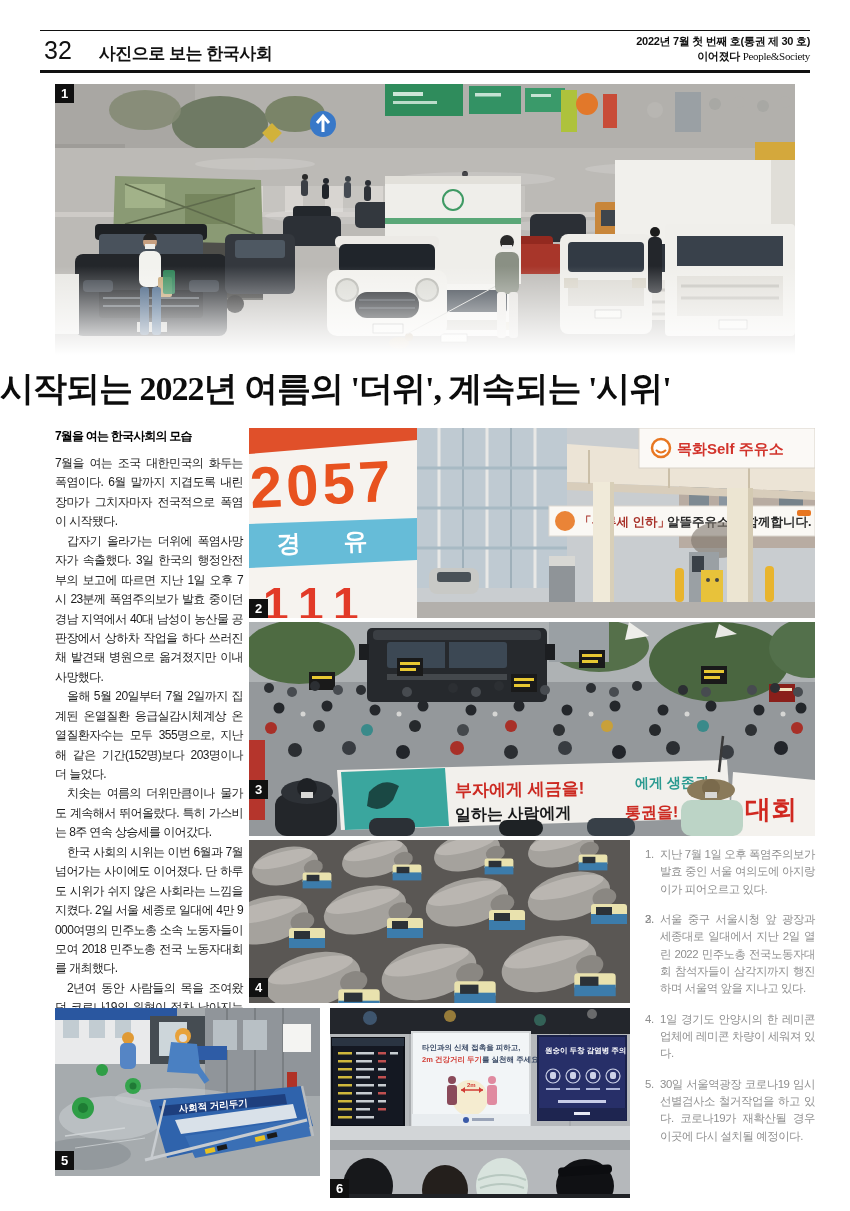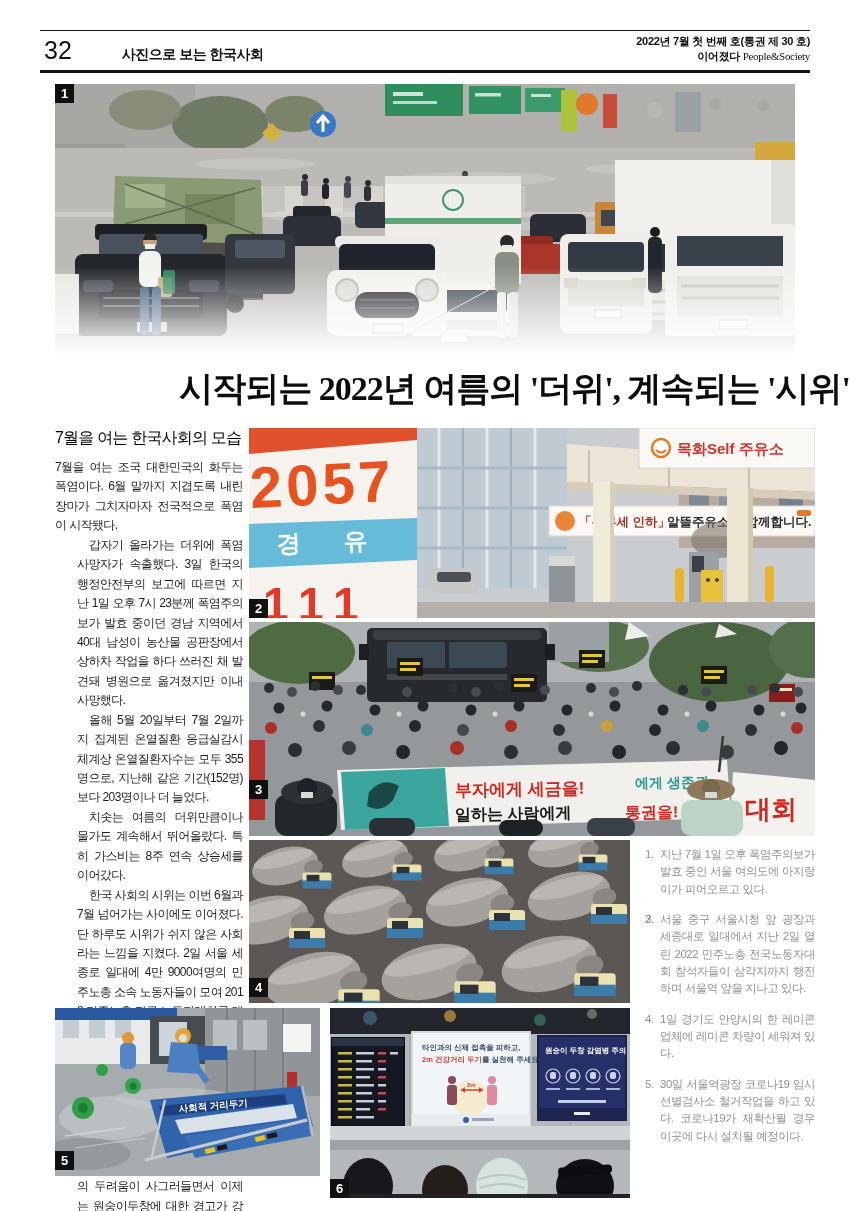--- a/index.html
+++ b/index.html
@@ -1,33 +1,33 @@
 <!DOCTYPE html>
 <html><head>
 <meta charset="utf-8">
 <style>
   html,body{margin:0;padding:0;background:#fff;}
   .page{position:relative;width:850px;height:1211px;background:#fff;overflow:hidden;
         font-family:"Liberation Sans",sans-serif;color:#111;}
   .rule{position:absolute;left:40px;width:770px;background:#111;}
   .rule-top{top:30px;height:1px;}
   .rule-thick{top:70px;height:3px;}
-  .header-left{position:absolute;left:44px;top:36px;display:flex;align-items:baseline;gap:10px;}
+  .header-left{position:absolute;left:44px;top:36px;display:flex;align-items:baseline;gap:27px;}
   .page-num{font-size:25px;letter-spacing:0;}
-  .section-title{font-size:14px;font-weight:bold;letter-spacing:-0.5px;margin-left:40px;}
+  .section-title{font-size:17px;font-weight:bold;letter-spacing:-0.5px;}
   .header-right{position:absolute;right:40px;top:34px;text-align:right;font-size:11px;line-height:1.35;font-weight:bold;letter-spacing:-0.3px;}
   .header-right .en{font-family:"Liberation Serif",serif;font-weight:normal;}
-  .headline{position:absolute;left:0;top:366px;width:850px;text-align:right;white-space:nowrap;
+  .headline{position:absolute;left:0;top:366px;width:850px;text-align:left;white-space:nowrap;
             font-family:"Liberation Serif","DejaVu Serif",serif;font-weight:bold;font-size:34px;
             letter-spacing:-1px;color:#0c0c0c;}
   .article{position:absolute;left:55px;top:428px;width:188px;}
-  .article h2{margin:0 0 9px 0;font-size:16px;font-weight:normal;letter-spacing:-0.8px;color:#000;}
+  .article h2{margin:0 0 9px 0;font-size:12px;font-weight:bold;letter-spacing:-0.8px;color:#000;}
   .article p{margin:0;font-size:12px;line-height:1.62;text-align:justify;color:#1c1c1c;
              letter-spacing:-0.6px;word-break:break-all;}
-  .article p.ind{text-indent:1em;margin-left:22px;}
+  .article p.ind{text-indent:1em;}
   .photo{position:absolute;overflow:hidden;background:#ddd;}
   .photo svg{display:block;width:100%;height:100%;}
   #photo1{left:55px;top:84px;width:740px;height:271px;background:transparent;}
   #photo2{left:249px;top:428px;width:566px;height:190px;}
   #photo3{left:249px;top:622px;width:566px;height:214px;}
   #photo4{left:249px;top:840px;width:381px;height:163px;}
   #photo5{left:55px;top:1008px;width:265px;height:168px;}
   #photo6{left:330px;top:1008px;width:300px;height:190px;}
   .badge{position:absolute;z-index:5;width:19px;height:19px;background:#101010;color:#fff;
          text-align:center;font:bold 13px/19px "Liberation Sans",sans-serif;}

